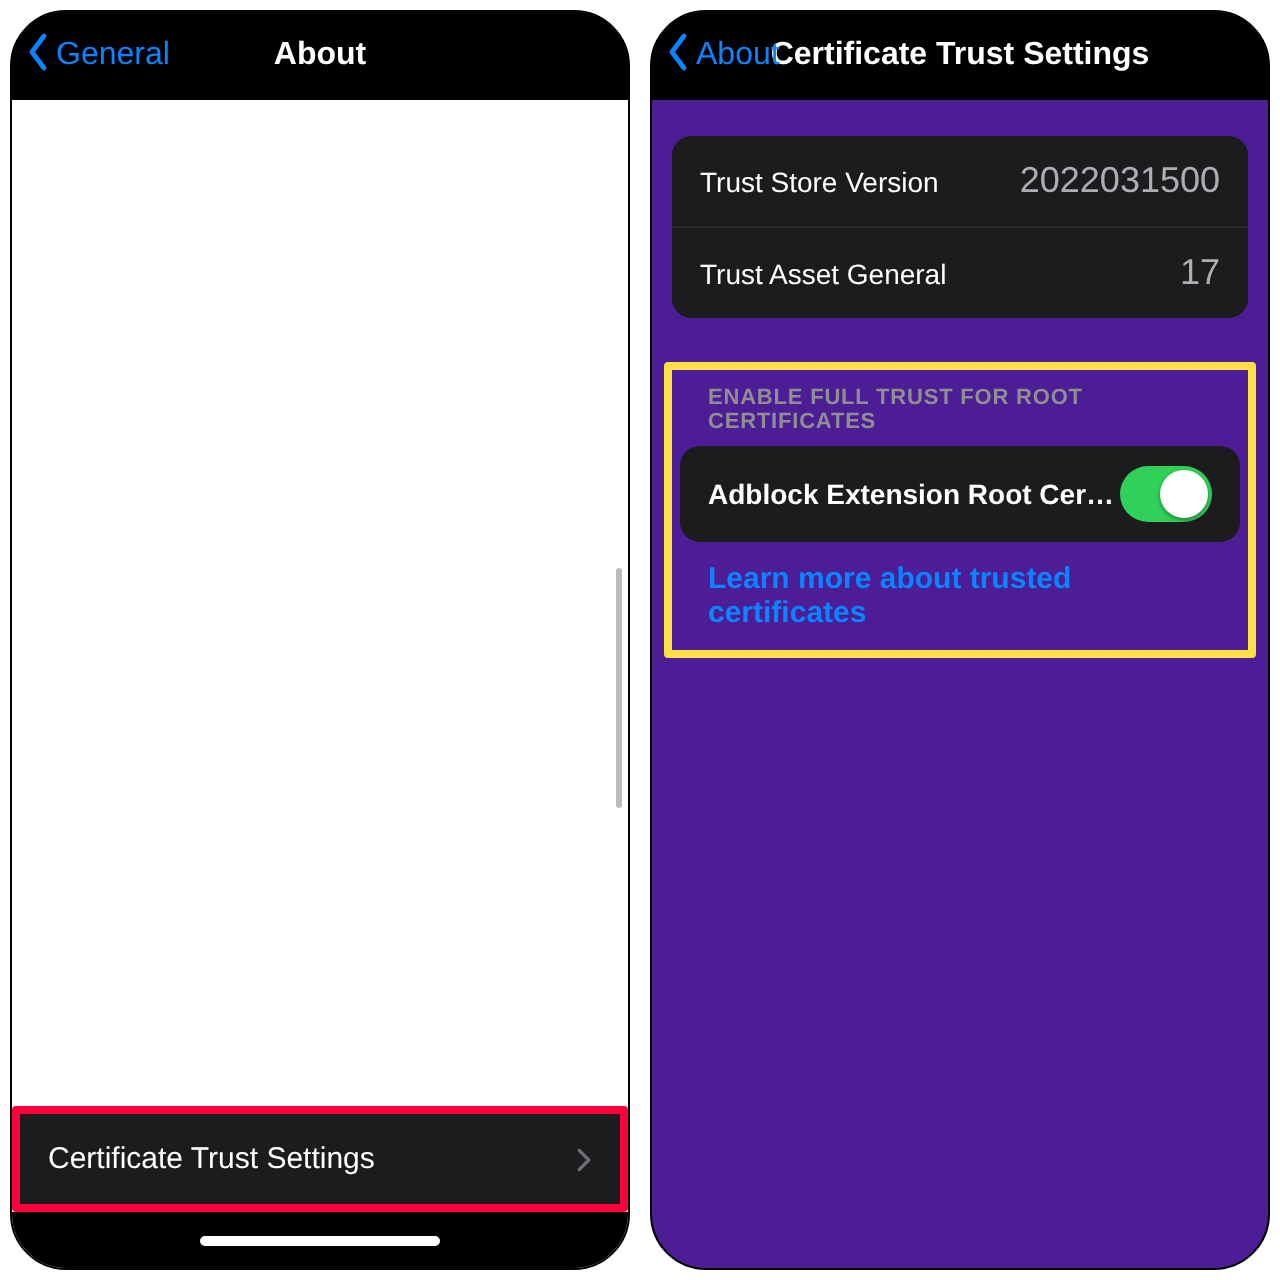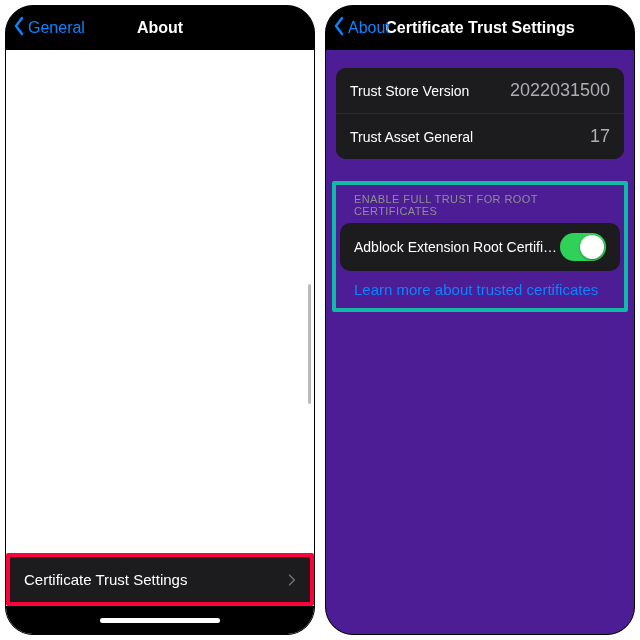--- a/index.html
+++ b/index.html
@@ -129,24 +129,25 @@
   .switch .knob {
     position:absolute; top:2px; right:2px;
     width:24px; height:24px; border-radius:12px; background:#fff;
     box-shadow:0 1px 2px rgba(0,0,0,.4);
   }
   .link-row {
     padding: 10px 14px 2px 14px;
     color:#0a84ff; font-size:15px;
   }
   .right-highlight {
-    border:4px solid #14b8a6;
+    border:4px solid #fde047;
     border-radius:2px;
     padding: 8px 4px 8px 4px;
     margin: 0 -4px;
+    font-weight: bold;
   }
 </style>
 </head>
 <body>
 
 <div class="stage">
 
   <div class="phone">
     <div class="navbar">
       <div class="nav-back">

